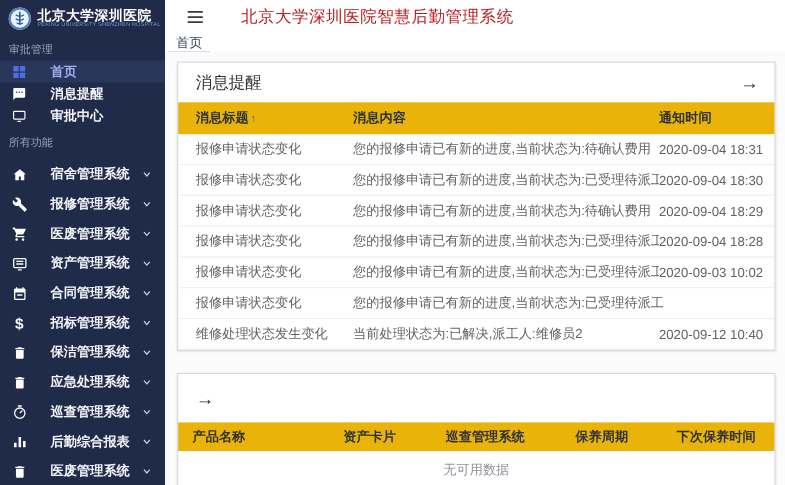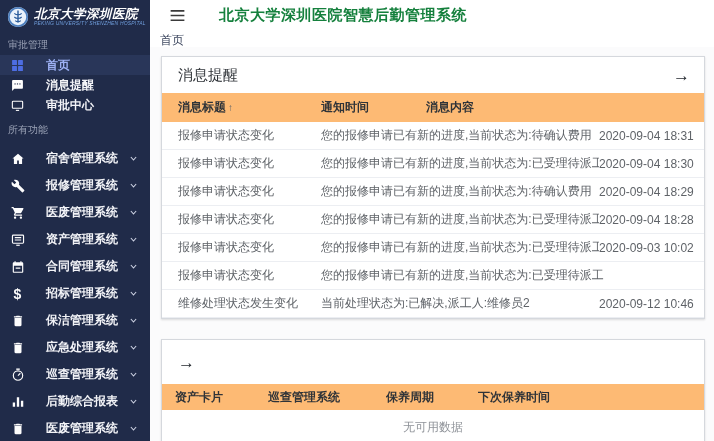--- a/index.html
+++ b/index.html
@@ -7,21 +7,21 @@
   .app {
     position:relative; width:714px; height:441px; overflow:hidden;
     font-family:"Liberation Sans","DejaVu Sans",sans-serif;
     background:#fff;
   }
   
   .sidebar {
     position:absolute; left:0; top:0; bottom:0; width:150px;
     background:#202b49; color:#eceef4; overflow:hidden;
   }
-  .logo-row { display:flex; align-items:center; height:34px; padding:0 4px 0 7px; gap:5px;font-style:italic; }
+  .logo-row { display:flex; align-items:center; height:34px; padding:0 4px 0 7px; gap:5px; }
   .logo-badge { flex:0 0 auto; width:22px; height:22px; }
   .logo-text { display:flex; flex-direction:column; line-height:1.05; min-width:0; }
   .logo-cn { font-size:12.5px; font-weight:bold; color:#fff; white-space:nowrap; letter-spacing:0.5px; }
   .logo-en { font-size:5px; color:#6f9ddb; white-space:nowrap; letter-spacing:0.2px; }
   .group-label { font-size:10px; color:#99a1b5; padding-left:8px; display:flex; align-items:center; }
   .gl-1 { height:21px; }
   .gl-2 { height:30px; }
   .nav-item { display:flex; align-items:center; padding-left:10px; cursor:pointer; }
   .nav-top { height:20px; }
   .nav-sys { height:27px; }
@@ -30,40 +30,40 @@
   .nav-label { margin-left:21px; font-size:12px; font-weight:bold; color:#f2f3f7; white-space:nowrap; }
   .nav-item.active { background:#293659; }
   .nav-item.active .nav-label { color:#9db0f4; }
   .nav-item.active .nav-icon { color:#4d6de2; }
   .chevron { margin-left:auto; margin-right:12px; color:#ccd2e3; display:flex; }
   .dollar-glyph { font-size:14px; font-weight:bold; color:#fdfdfd; line-height:1; }
   
   .main { position:absolute; left:150px; top:0; right:0; bottom:0; display:flex; flex-direction:column; }
   .topbar { height:30px; flex:0 0 auto; display:flex; align-items:center; padding-left:20px; background:#fff; }
   .menu-btn { width:15px; height:13px; color:#3a3a3a; cursor:pointer; display:flex; }
-  .app-title { margin-left:34px; font-size:15px; color:#15803d; letter-spacing:0.5px; white-space:nowrap;font-weight:bold; }
+  .app-title { margin-left:34px; font-size:15px; color:#b91c1c; letter-spacing:0.5px; white-space:nowrap; }
   .tabbar { height:17px; flex:0 0 auto; background:#fff; padding-left:3px; }
   .tab { display:inline-flex; align-items:center; height:17px; padding:0 7px; font-size:12px; color:#3c465e;
          border-bottom:2px solid #4166c9; cursor:pointer; }
   .content { flex:1; background:#fbfbfc; padding:9px 9px 0 11px; display:flex; flex-direction:column; overflow:hidden; }
   .card { background:#fff; border:1px solid #d5d8dd; box-shadow:0 1px 2px rgba(0,0,0,0.13); }
   .card-head { display:flex; align-items:center; justify-content:space-between; padding:0 14px 0 16px; }
   .ch-1 { height:36px; }
   .ch-2 { height:44px; }
   .card-title { font-size:15px; color:#2f3338; }
   .arrow { font-size:17px; color:#24292f; cursor:pointer; line-height:1; }
-  .thead { display:flex; align-items:center; background:#fdba74; font-size:12px; font-weight:bold; color:#2f3338; }
+  .thead { display:flex; align-items:center; background:#eab308; font-size:12px; font-weight:bold; color:#2f3338; }
   .th-1 { height:29px; padding-left:16px; }
   .th-2 { height:26px; padding-left:13px; }
   .sort-caret { font-size:10px; color:#5f6368; margin-left:2px; }
   .trow { display:flex; align-items:center; height:28px; border-bottom:1px solid #eceef2;
           font-size:12px; color:#5f6368; padding-left:16px; }
   .cell { white-space:nowrap; overflow:hidden; }
   .c1 { width:143px; } .c2 { flex:1; padding-right:6px; } .c3 { width:105px; }
-  .m1 { width:93px; } .m2 { width:93px; } .m3 { width:118px; } .m4 { width:92px; } .m5 { flex:1; }
+  .m1 { width:93px; } .m2 { width:93px;margin-left:44px; } .m3 { width:118px; } .m4 { width:92px; } .m5 { flex:1; }
   .card-gap { height:20px; flex:0 0 auto; }
   .card-maint { flex:0 0 auto; min-height:120px; }
   .empty-row { height:34px; display:flex; align-items:center; justify-content:center;
                font-size:12px; color:#8f9399; }
 </style>
 </head>
 <body>
 
 <div class="app">
 
@@ -297,22 +297,22 @@
 
       <section class="card">
         <div class="card-head ch-1">
           <span class="card-title">消息提醒</span>
           <span class="arrow">→</span>
         </div>
         <div class="thead th-1">
           <span class="cell c1">
             <span>消息标题</span><span class="sort-caret">↑</span>
           </span>
+          <span class="cell c2">消息内容</span>
           <span class="cell c3">通知时间</span>
-          <span class="cell c2">消息内容</span>
         </div>
 
         <div class="trow">
           <span class="cell c1">报修申请状态变化</span>
           <span class="cell c2">您的报修申请已有新的进度,当前状态为:待确认费用</span>
           <span class="cell c3">2020-09-04 18:31</span>
         </div>
         <div class="trow">
           <span class="cell c1">报修申请状态变化</span>
           <span class="cell c2">您的报修申请已有新的进度,当前状态为:已受理待派工</span>
@@ -333,31 +333,32 @@
           <span class="cell c2">您的报修申请已有新的进度,当前状态为:已受理待派工</span>
           <span class="cell c3">2020-09-03 10:02</span>
         </div>
         <div class="trow">
           <span class="cell c1">报修申请状态变化</span>
           <span class="cell c2">您的报修申请已有新的进度,当前状态为:已受理待派工</span>
         </div>
         <div class="trow">
           <span class="cell c1">维修处理状态发生变化</span>
           <span class="cell c2">当前处理状态为:已解决,派工人:维修员2</span>
-          <span class="cell c3">2020-09-12 10:46</span>
+          <span class="cell c3">2020-09-12 10:40</span>
         </div>
       </section>
 
       <div class="card-gap"></div>
 
       <section class="card card-maint">
         <div class="card-head ch-2">
           <span class="arrow">→</span>
         </div>
         <div class="thead th-2">
+          <span class="cell m1">产品名称</span>
           <span class="cell m2">资产卡片</span>
           <span class="cell m3">巡查管理系统</span>
           <span class="cell m4">保养周期</span>
           <span class="cell m5">下次保养时间</span>
         </div>
         <div class="empty-row">无可用数据</div>
       </section>
 
     </div>
   </div>

